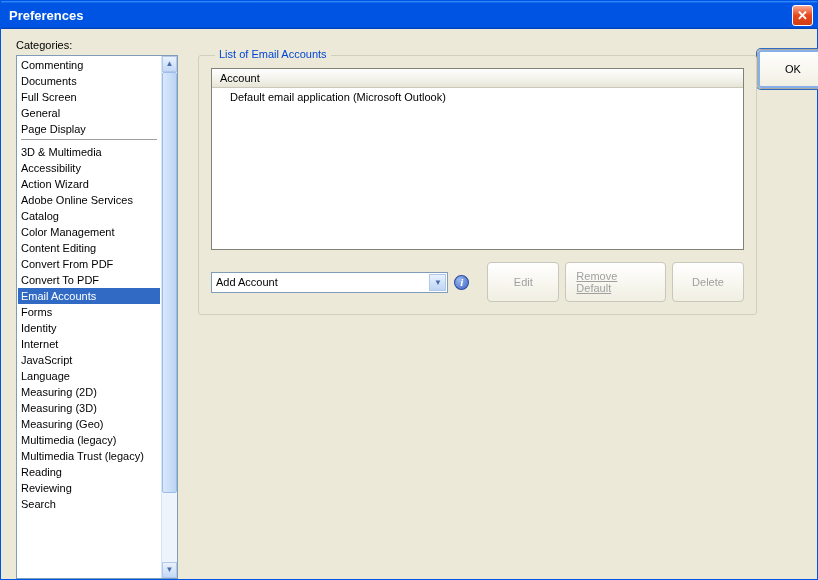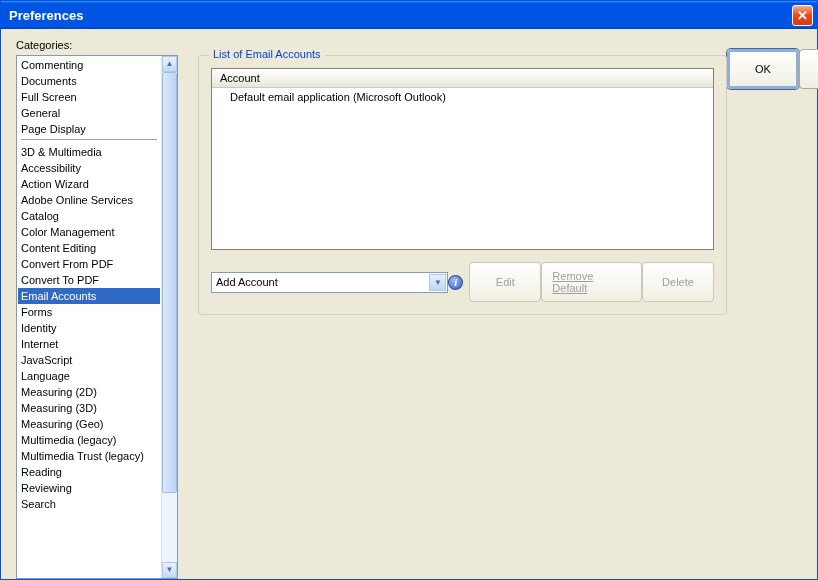--- a/index.html
+++ b/index.html
@@ -133,21 +133,21 @@
     border-radius: 3px;
     position: relative;
     padding: 12px 12px 12px 12px;
     height: 260px;
     display: flex;
     flex-direction: column;
   }
   .gb-title {
     position: absolute;
     top: -8px;
-    left: 10px;
+    left: 16px;
     background: #ece9d8;
     padding: 0 4px;
     color: #0046d5;
   }
   .accounts-table {
     flex: 1;
     border: 1px solid #828177;
     background: #fff;
     display: flex;
     flex-direction: column;
@@ -162,21 +162,21 @@
     flex: 1;
     padding: 2px 0;
     border-radius: 7px;
   }
   .account-row {
     padding: 1px 18px;
   }
   .controls-row {
     display: flex;
     align-items: center;
-    gap: 0;
+    gap: 6px;
     margin-top: 12px;
   }
   .dropdown {
     width: 238px;
     height: 21px;
     border: 1px solid #7f9db9;
     background: #fff;
     display: flex;
     align-items: center;
     padding-left: 4px;

